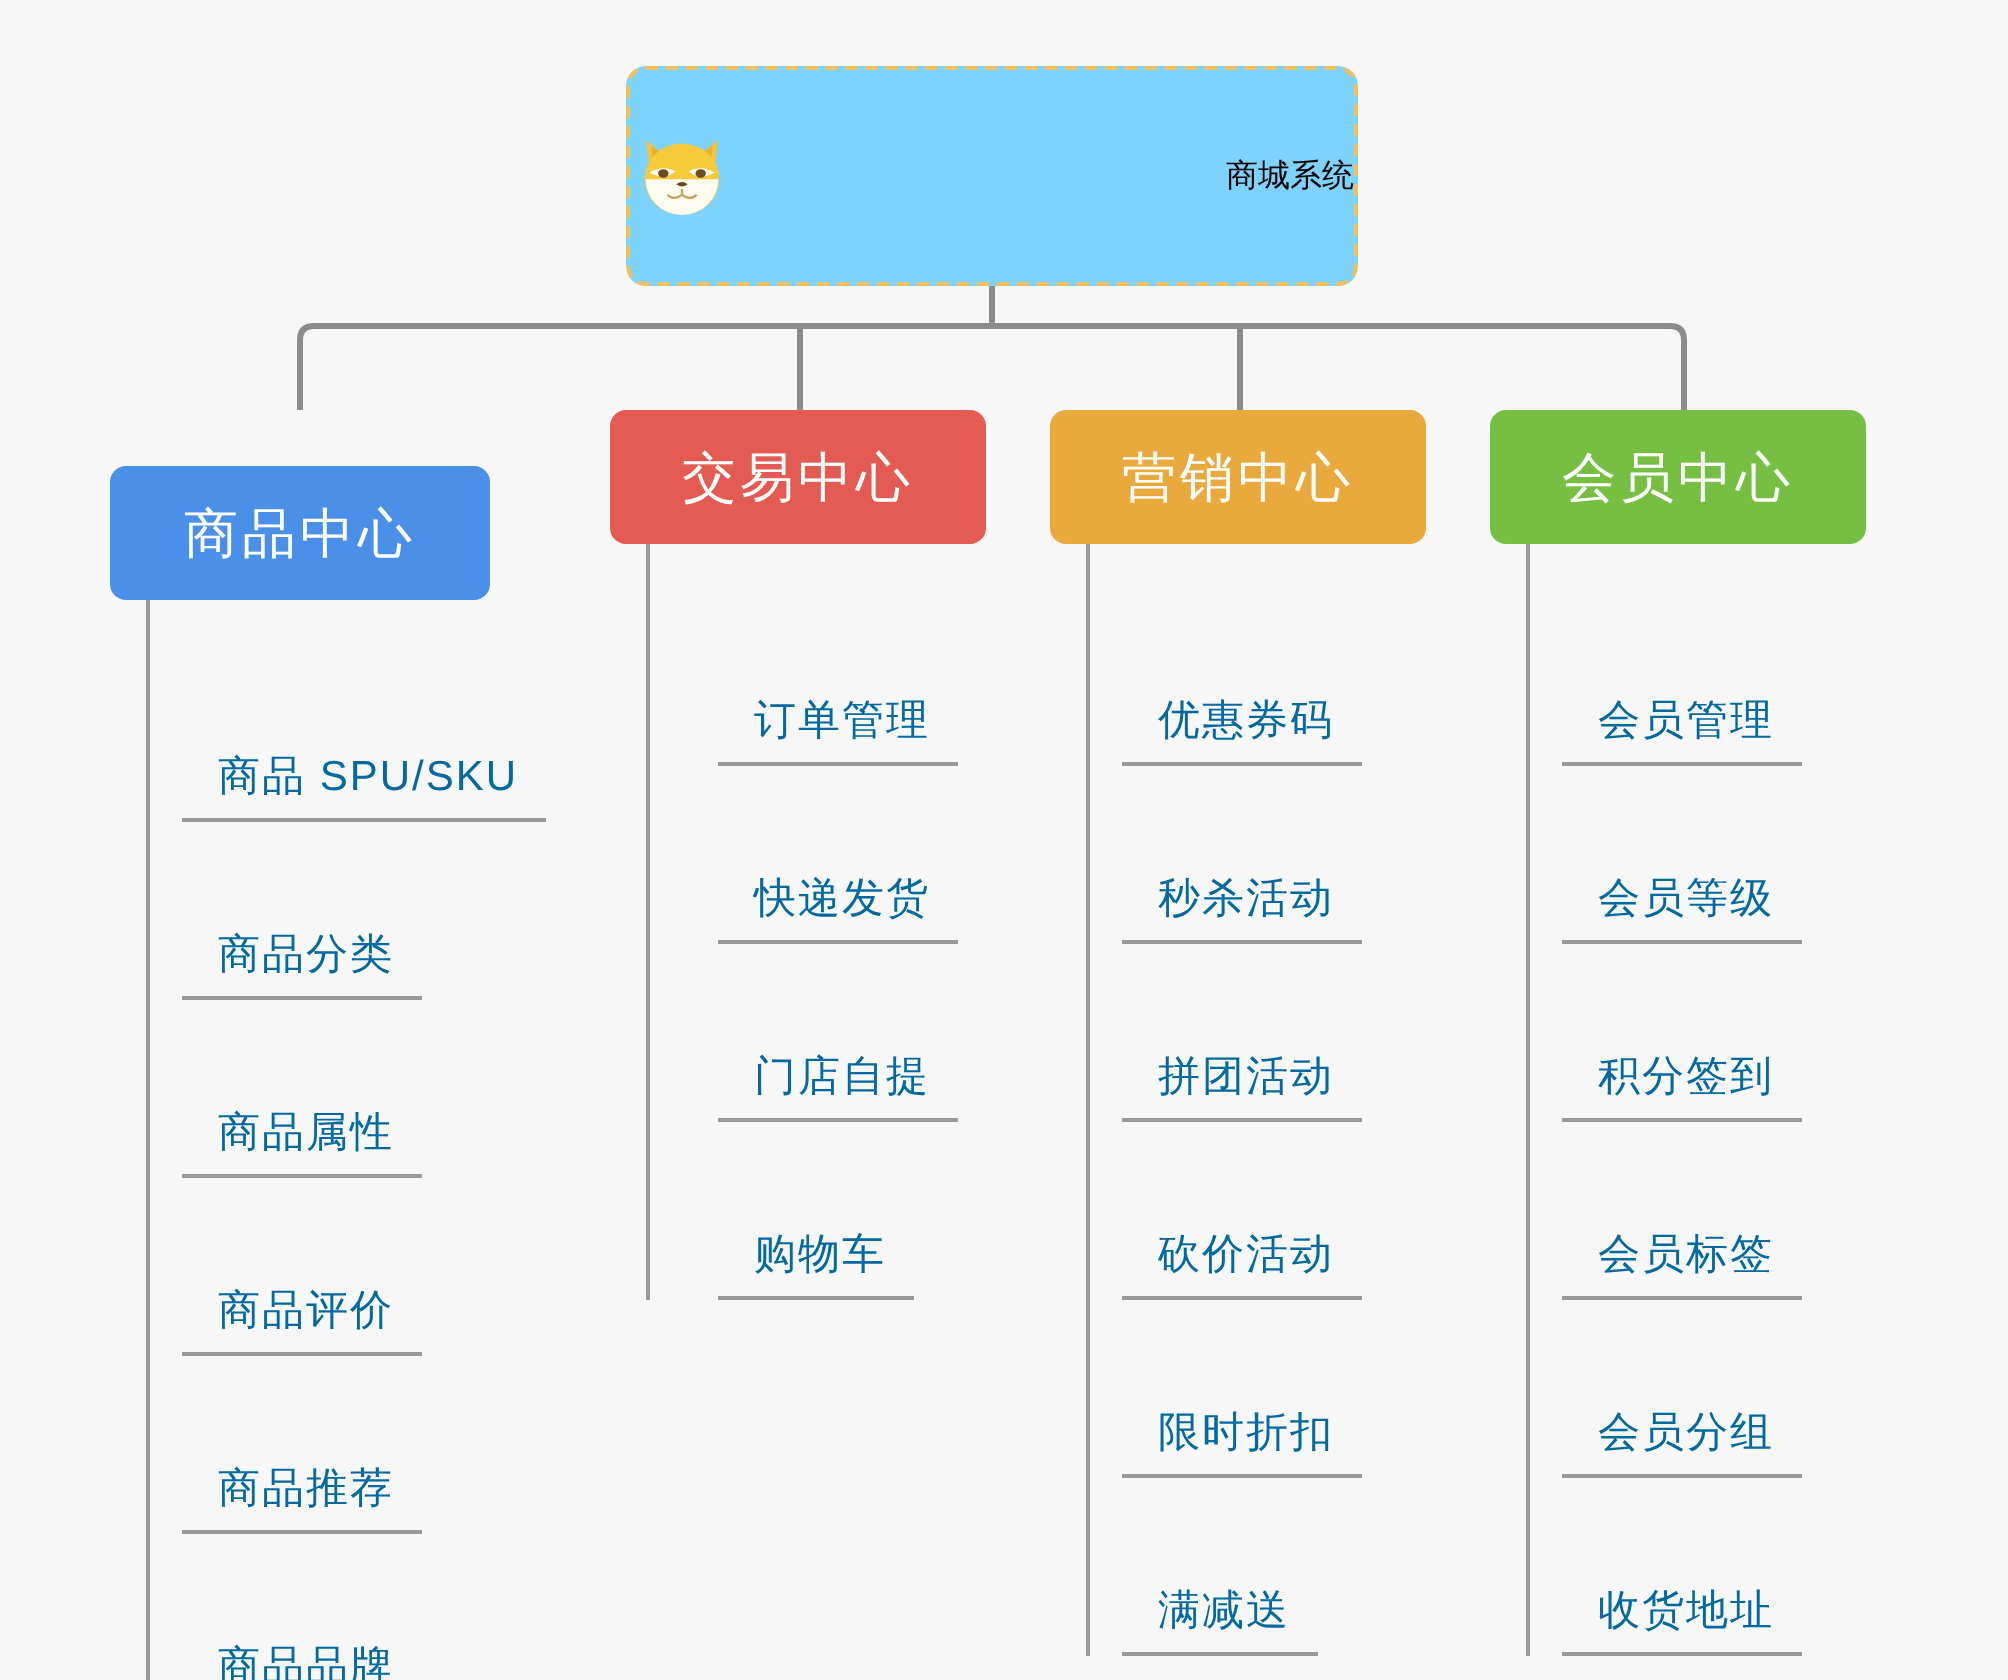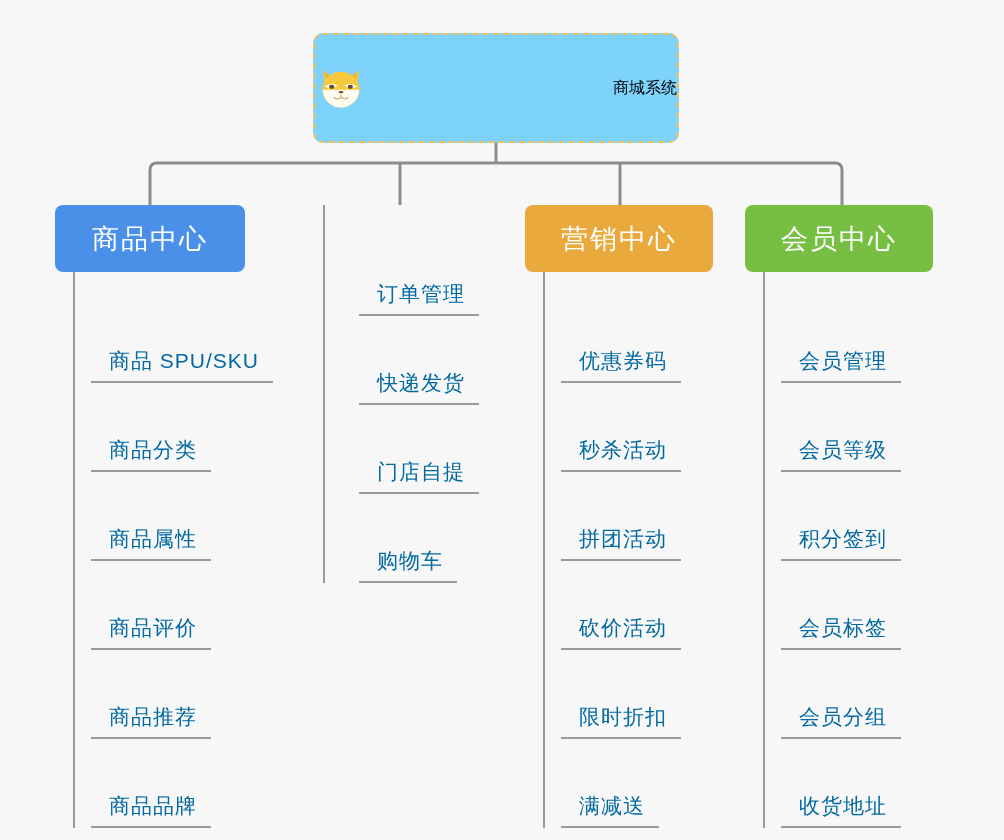--- a/index.html
+++ b/index.html
@@ -103,21 +103,21 @@
     border-bottom: 2px solid #9a9a9a;
     line-height: 1.2;
   }
 
   
   #col-0 { left: 55px; }
   #col-1 { left: 305px; }
   #col-2 { left: 525px; }
   #col-3 { left: 745px; }
 
-  #col-0 .cat-box { width: 190px; }
+  #col-0 .cat-box { width: 190px; margin-top: 28px; }
   #col-1 .cat-box { width: 188px; }
   #col-2 .cat-box { width: 188px; }
   #col-3 .cat-box { width: 188px; }
 
   #col-0 .items { margin-left: 18px; }
   #col-1 .items { margin-left: 18px; padding-left: 36px; }
   #col-2 .items { margin-left: 18px; }
   #col-3 .items { margin-left: 18px; }
 </style>
 </head>
@@ -174,20 +174,23 @@
       <div class="item">
         <span class="item-label">商品推荐</span>
       </div>
       <div class="item">
         <span class="item-label">商品品牌</span>
       </div>
     </div>
   </div>
 
   <div class="column" id="col-1">
+    <div class="cat-box" style="background:#e35b52">
+      <span>交易中心</span>
+    </div>
     <div class="items">
       <div class="item">
         <span class="item-label">订单管理</span>
       </div>
       <div class="item">
         <span class="item-label">快递发货</span>
       </div>
       <div class="item">
         <span class="item-label">门店自提</span>
       </div>

